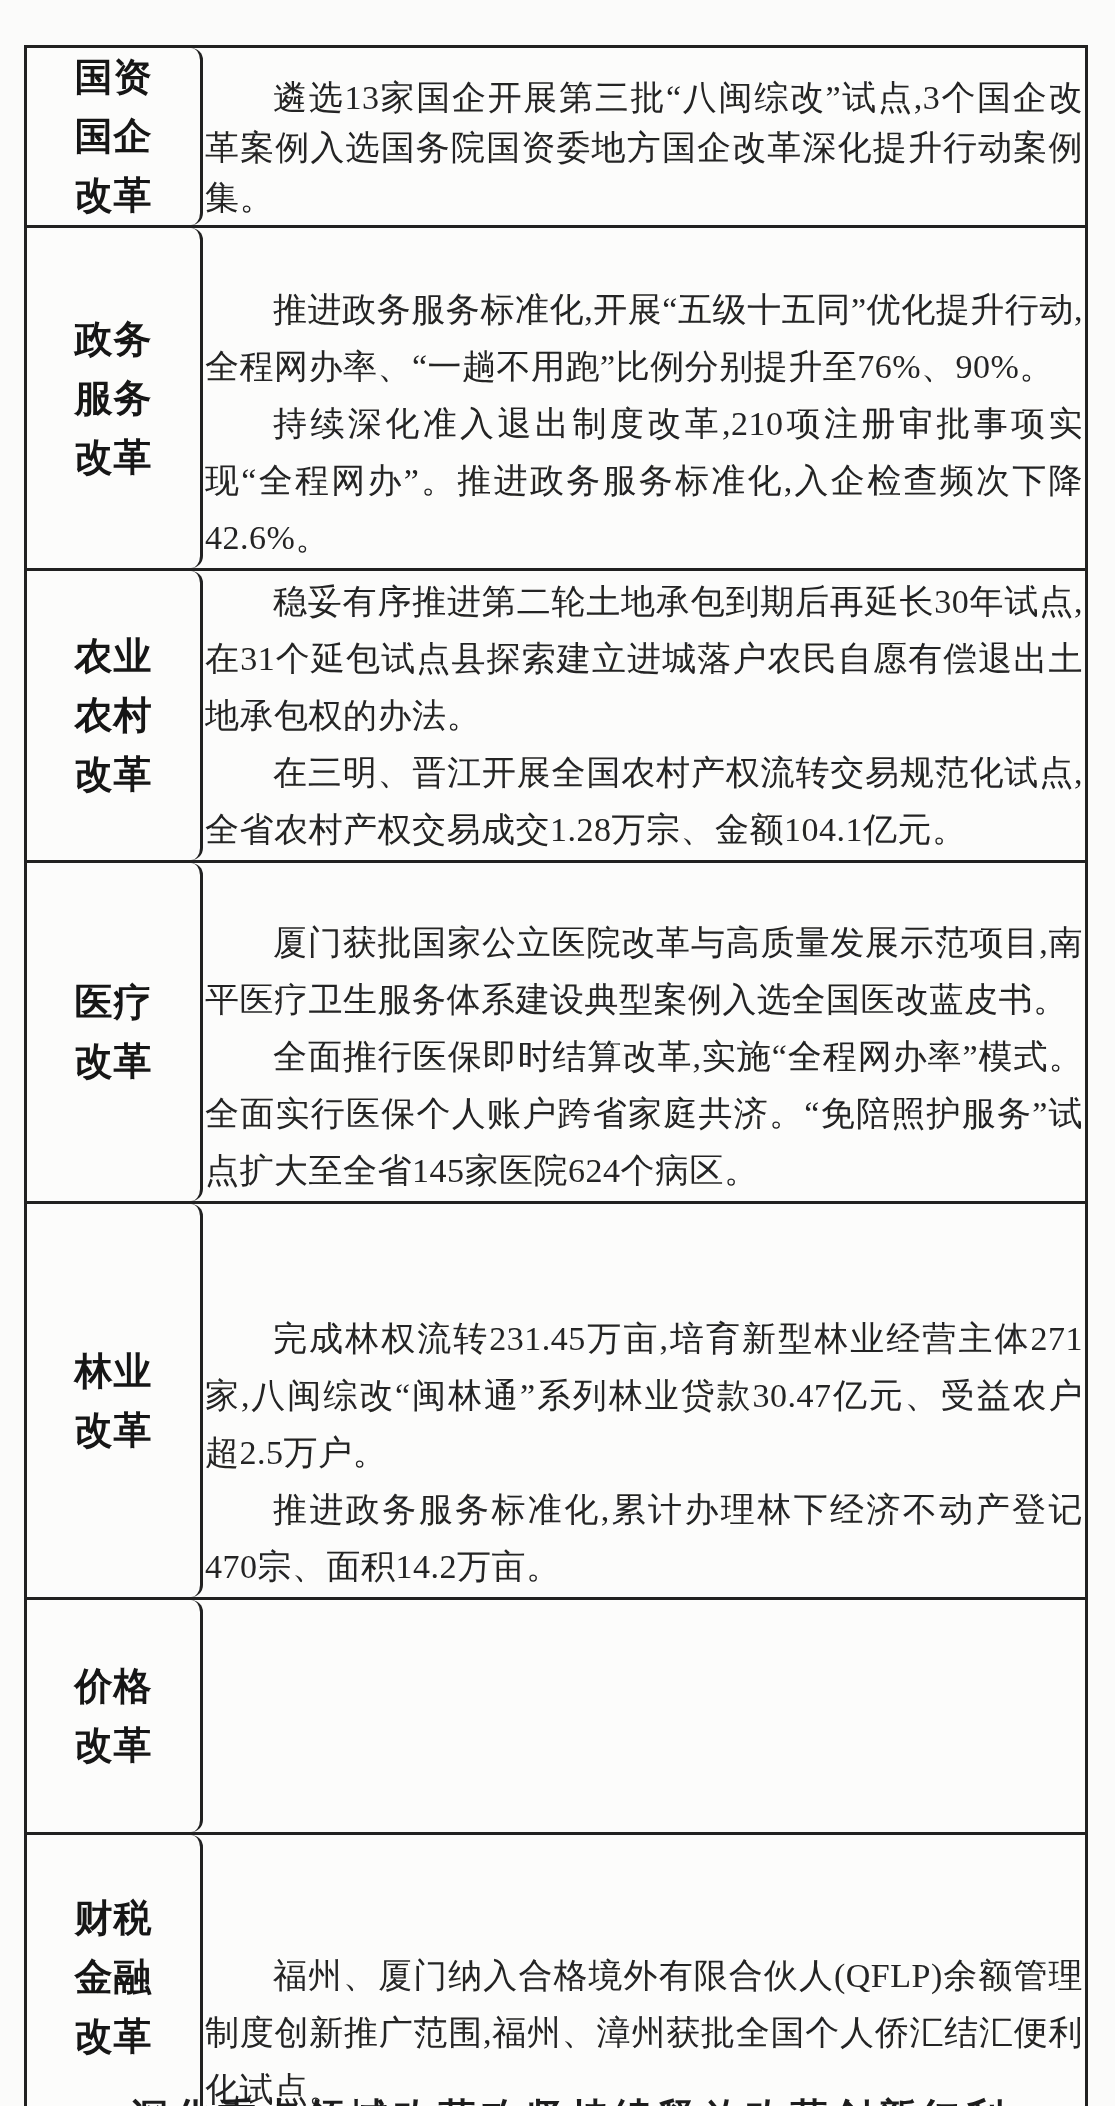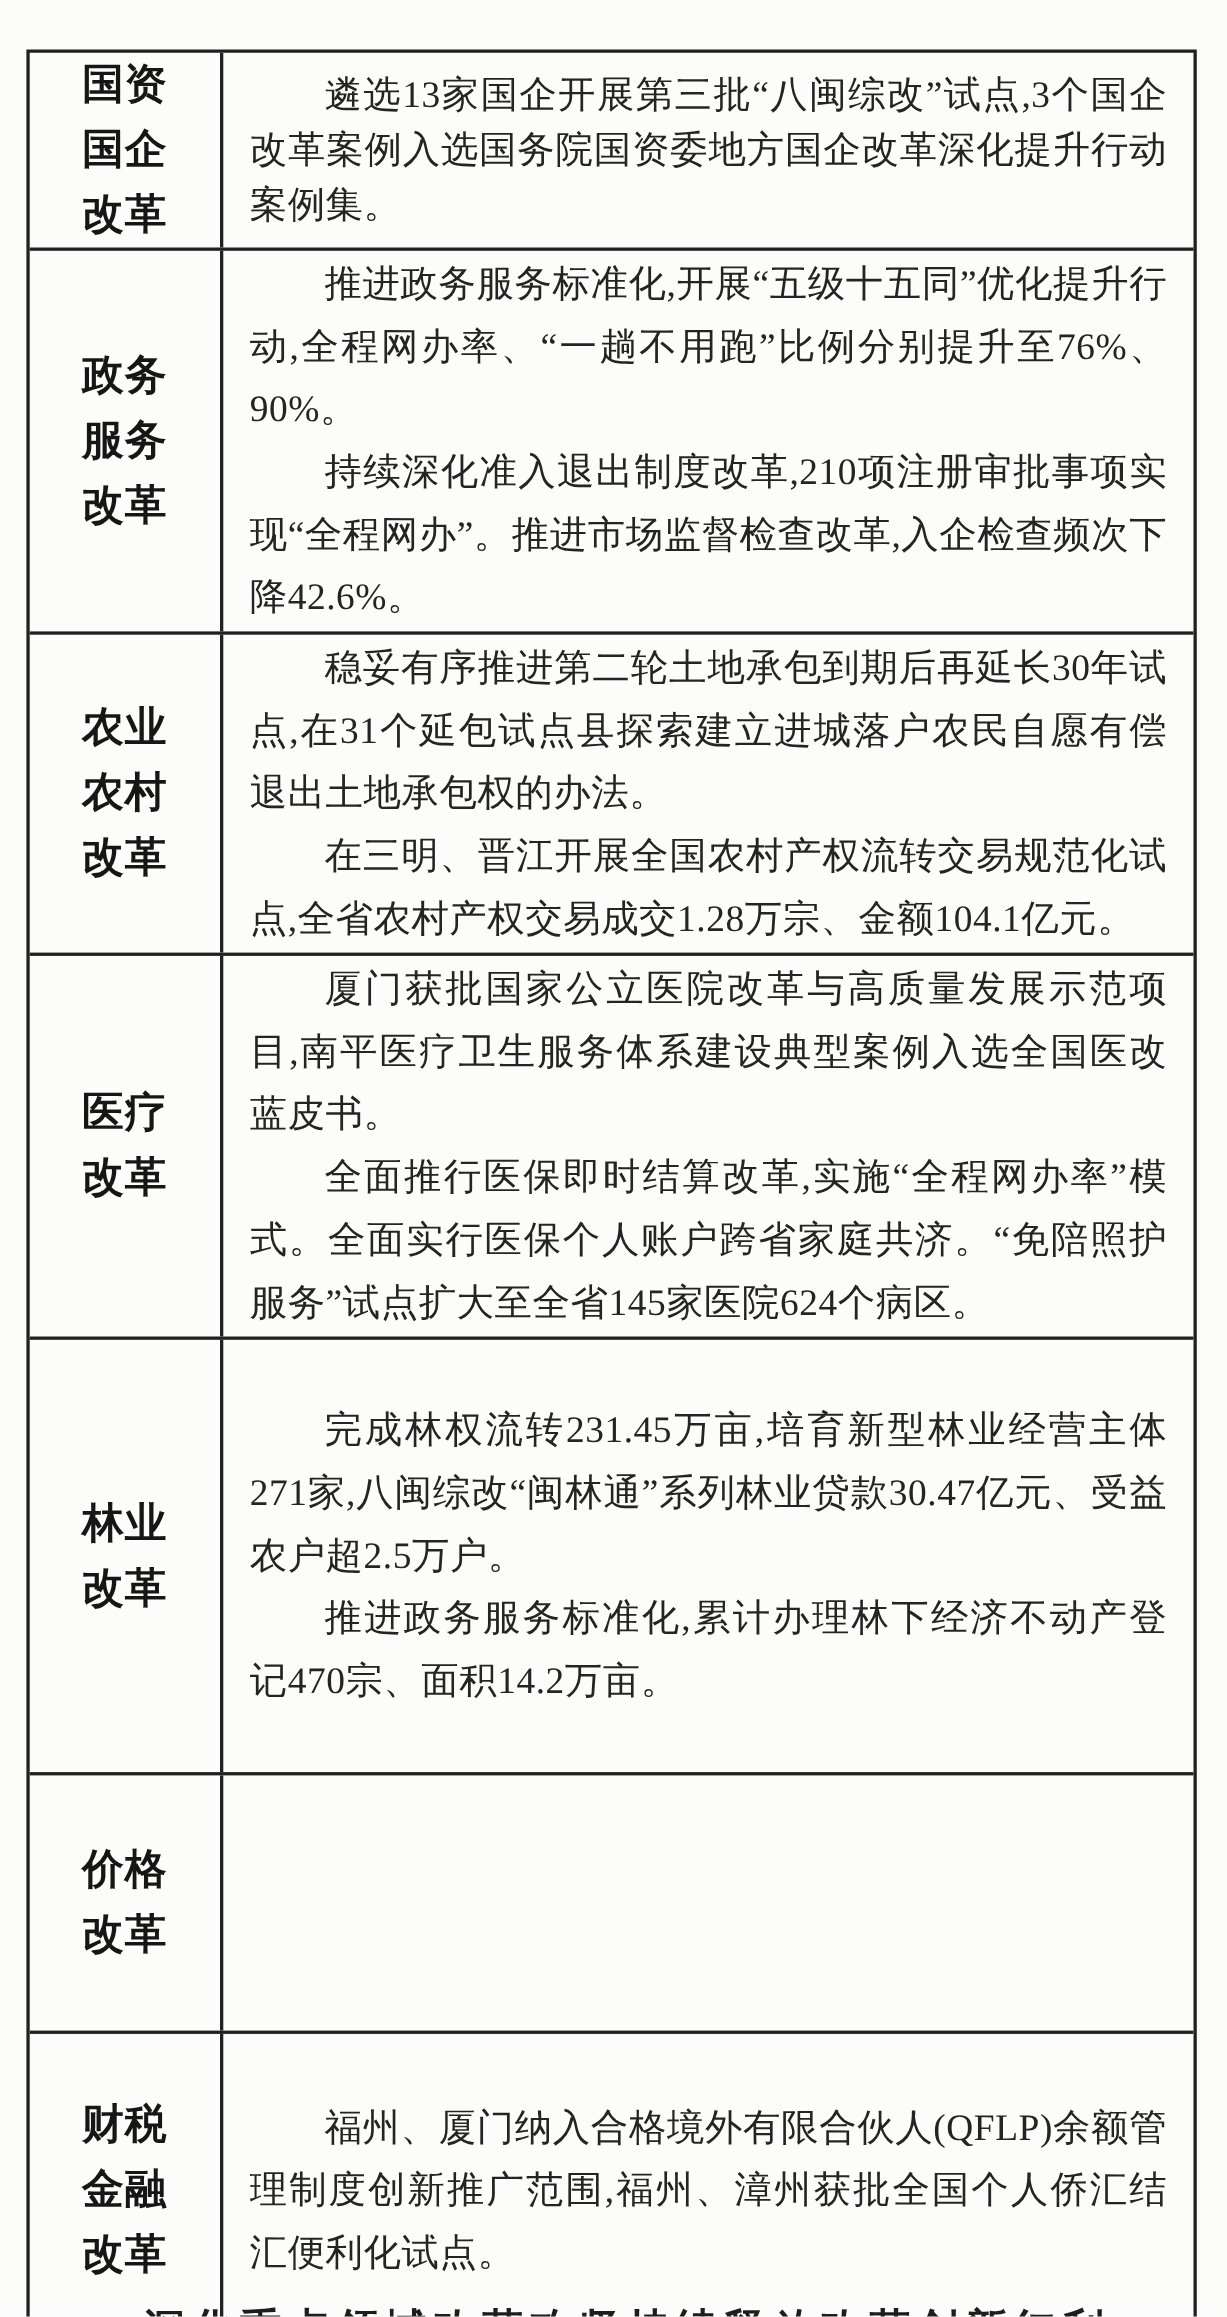--- a/index.html
+++ b/index.html
@@ -40,27 +40,28 @@
     align-items: center;
     justify-content: center;
     text-align: center;
     font-family: "Liberation Sans", "DejaVu Sans", sans-serif;
     font-weight: bold;
     font-size: 38px;
     line-height: 59px;
     color: #161616;
     white-space: pre-line;
     letter-spacing: 1px;
+    border-radius: 12px;
   }
   .content-cell {
     flex: 1 1 auto;
     display: flex;
     flex-direction: column;
-    justify-content: center;
-    padding: 2px 24px;
+    justify-content: flex-end;
+    padding: 2px 2px;
     font-size: 34px;
     line-height: 57px;
     text-align: justify;
     letter-spacing: 0.5px;
     color: #242424;
   }
   .content-cell p {
     margin: 0;
     text-indent: 2em;
   }
@@ -99,21 +100,21 @@
       <p>遴选13家国企开展第三批“八闽综改”试点,3个国企改革案例入选国务院国资委地方国企改革深化提升行动案例集。</p>
     </div>
   </div>
 
   <div class="row">
     <div class="label-cell">政务
 服务
 改革</div>
     <div class="content-cell">
       <p>推进政务服务标准化,开展“五级十五同”优化提升行动,全程网办率、“一趟不用跑”比例分别提升至76%、90%。</p>
-      <p>持续深化准入退出制度改革,210项注册审批事项实现“全程网办”。推进市场监督检查改革,入企检查频次下降42.6%。</p>
+      <p>持续深化准入退出制度改革,210项注册审批事项实现“全程网办”。推进政务服务标准化,入企检查频次下降42.6%。</p>
     </div>
   </div>
 
   <div class="row">
     <div class="label-cell">农业
 农村
 改革</div>
     <div class="content-cell">
       <p>稳妥有序推进第二轮土地承包到期后再延长30年试点,在31个延包试点县探索建立进城落户农民自愿有偿退出土地承包权的办法。</p>
       <p>在三明、晋江开展全国农村产权流转交易规范化试点,全省农村产权交易成交1.28万宗、金额104.1亿元。</p>

